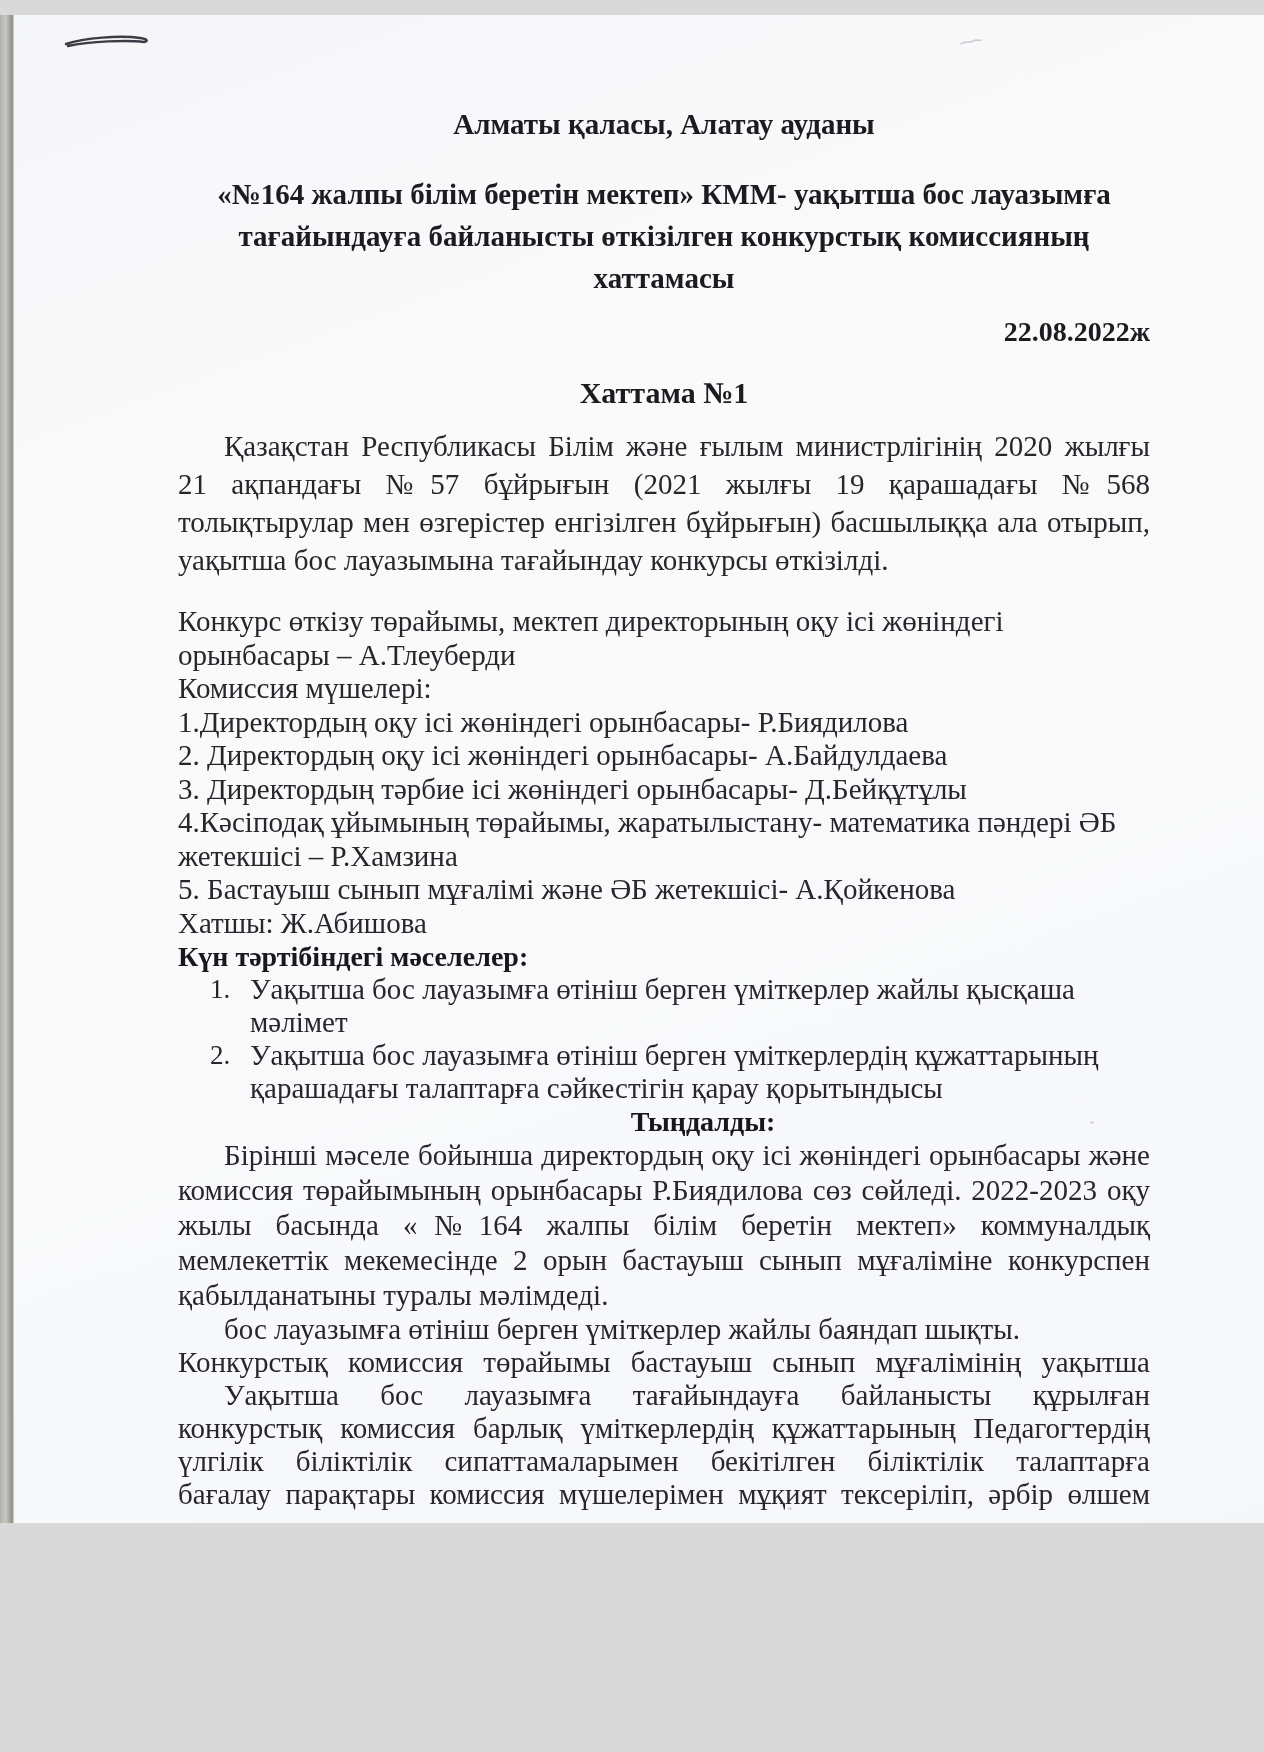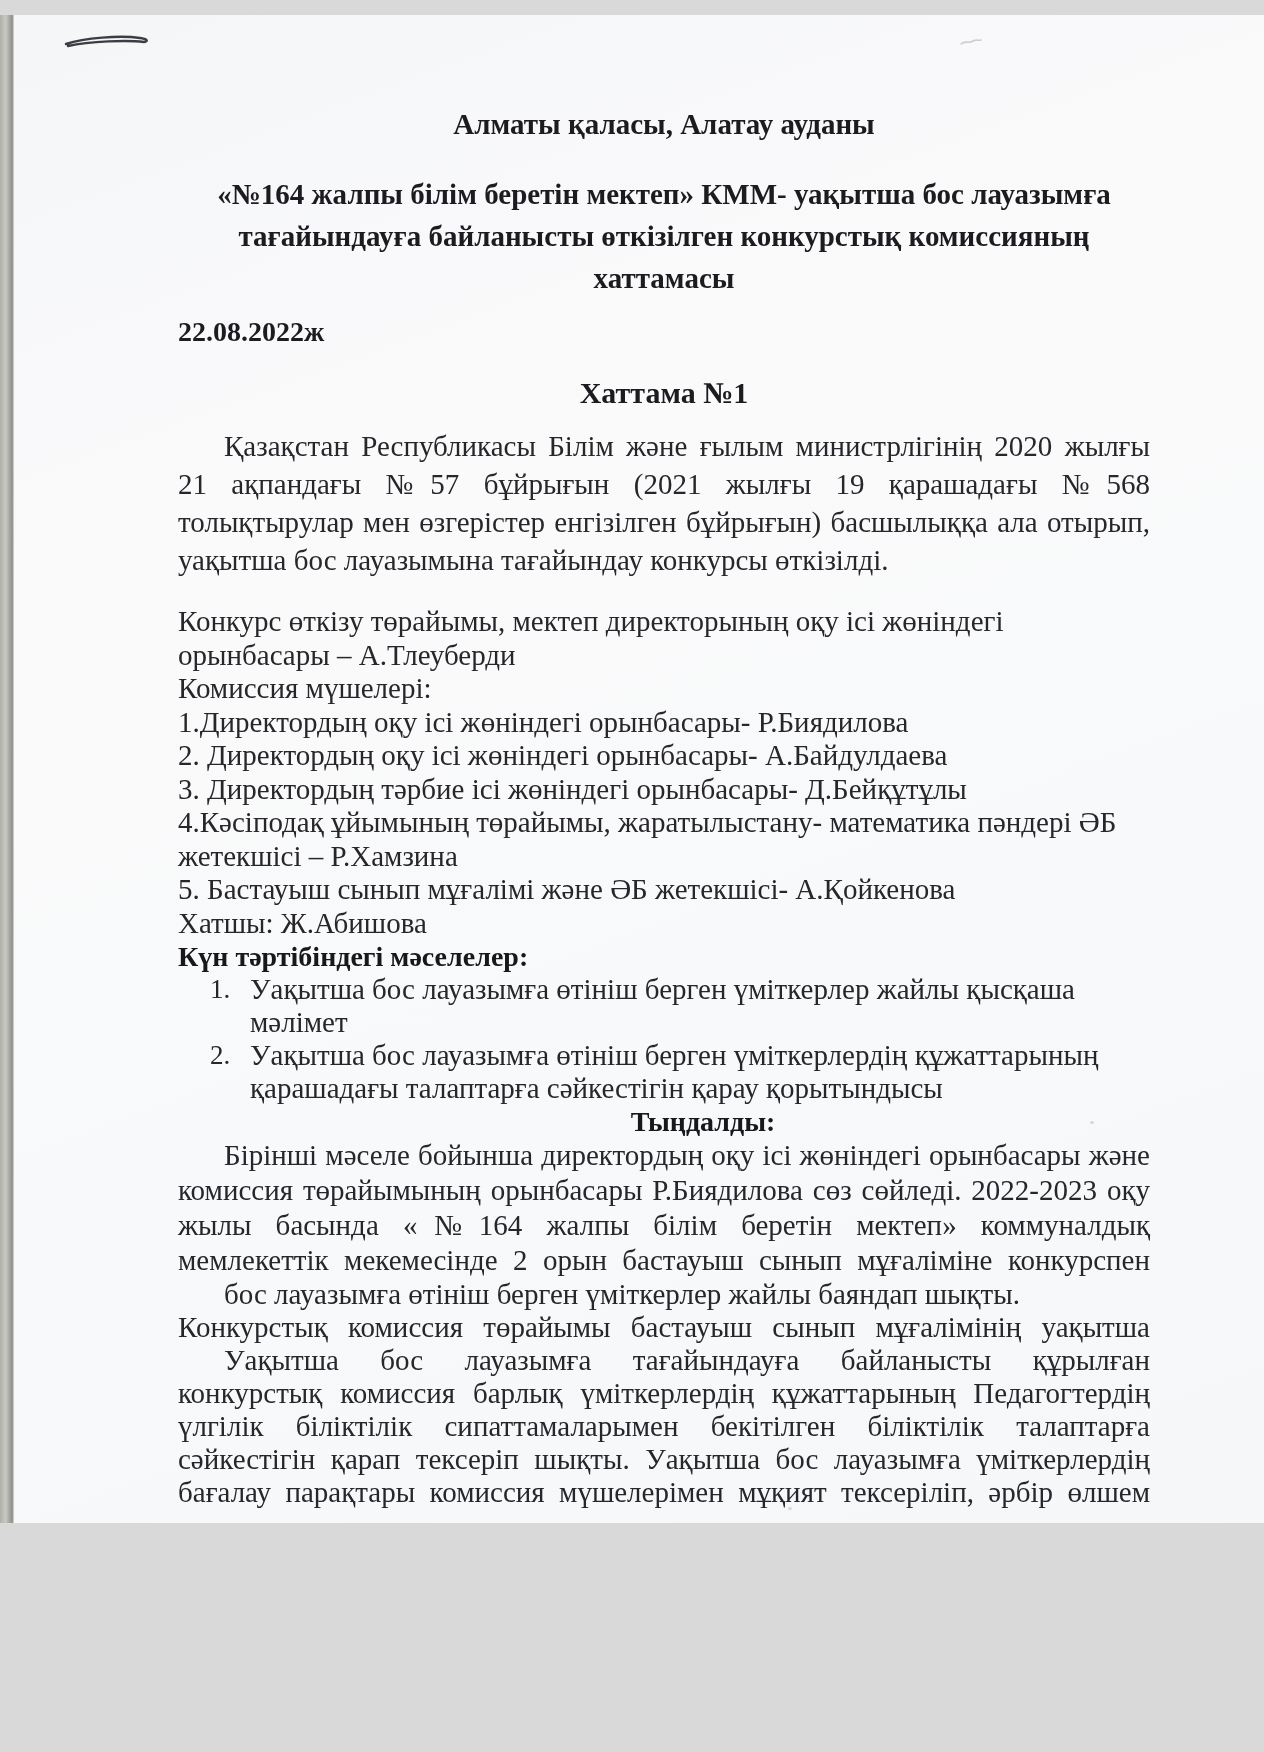--- a/index.html
+++ b/index.html
@@ -27,21 +27,21 @@
 
   .line { font-size:29px; line-height:34px; white-space:nowrap; }
   .jl { white-space:normal; text-align:justify; text-align-last:justify; }
 
   .city-line {
     padding-top:94px; text-align:center; font-weight:bold;
     font-size:29px; line-height:30px; color:#1b1b20; white-space:nowrap;
   }
   .main-title { margin-top:34px; color:#1b1b20; }
   .main-title .line { text-align:center; font-weight:bold; font-size:29px; line-height:42px; }
-  .date-line { margin-top:16px; font-weight:bold; font-size:28px; line-height:34px; color:#1b1b20; white-space:nowrap; }
+  .date-line { margin-top:16px; font-weight:bold; font-size:28px; line-height:34px; color:#1b1b20; white-space:nowrap;text-align:right; }
   .protocol-title { margin-top:26px; text-align:center; font-weight:bold; font-size:30px; line-height:36px; color:#1b1b20; white-space:nowrap; }
 
   .sec-intro { margin-top:16px; }
   .sec-intro .line { line-height:38px; }
   .sec-intro .line:first-child { text-indent:54px; }
 
   .sec-committee { margin-top:26px; }
   .sec-committee .line { line-height:33.5px; }
 
   .agenda-heading { font-weight:bold; font-size:28px; line-height:33px; color:#17171c; white-space:nowrap; }
@@ -129,32 +129,32 @@
       </div>
 
       <div class="heard-heading">Тыңдалды:</div>
     </div>
 
     <div class="para p2">
         <div class="line jl">Бірінші мәселе бойынша директордың оқу ісі жөніндегі орынбасары және</div>
         <div class="line jl">комиссия төрайымының орынбасары Р.Биядилова сөз сөйледі. 2022-2023 оқу</div>
         <div class="line jl">жылы басында «№164 жалпы білім беретін мектеп» коммуналдық</div>
         <div class="line jl">мемлекеттік мекемесінде 2 орын бастауыш сынып мұғаліміне конкурспен</div>
+        <div class="line">қабылданатыны туралы мәлімдеді.</div>
       </div>
 
     <div class="para p3">
         <div class="line">бос лауазымға өтініш берген үміткерлер жайлы баяндап шықты.</div>
         <div class="line jl">Конкурстық комиссия төрайымы бастауыш сынып мұғалімінің уақытша</div>
       </div>
 
     <div class="para p4">
         <div class="line jl">Уақытша бос лауазымға тағайындауға байланысты құрылған</div>
         <div class="line jl">конкурстық комиссия барлық үміткерлердің құжаттарының Педагогтердің</div>
         <div class="line jl">үлгілік біліктілік сипаттамаларымен бекітілген біліктілік талаптарға</div>
-        <div class="line jl">сәйкестігін қарап тексеріп шықты. Уақытша бос лауазымға үміткерлердің</div>
         <div class="line jl">бағалау парақтары комиссия мүшелерімен мұқият тексеріліп, әрбір өлшем</div>
       </div>
 
   </div>
 
   <svg class="black-band" viewBox="0 0 1264 106" preserveAspectRatio="none">
     <path fill="#0c0c0c" d="M0 0 L7 0 L7 90 L180 87 L330 84 L630 92 L900 99 L1230 100 L1238 90 L1264 90 L1264 106 L0 106 Z"></path>
   </svg>
 
 </div>

